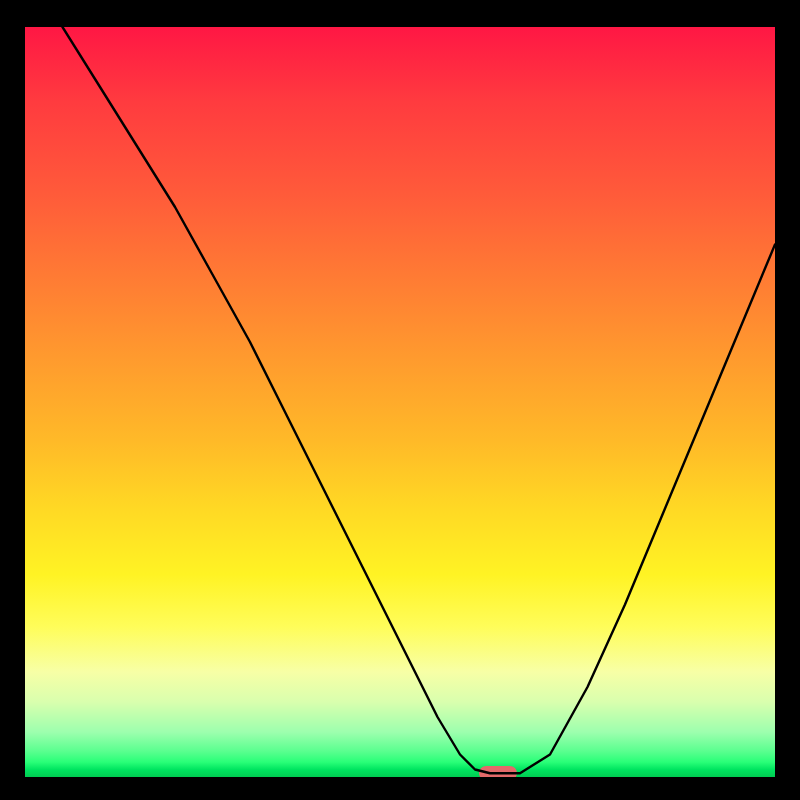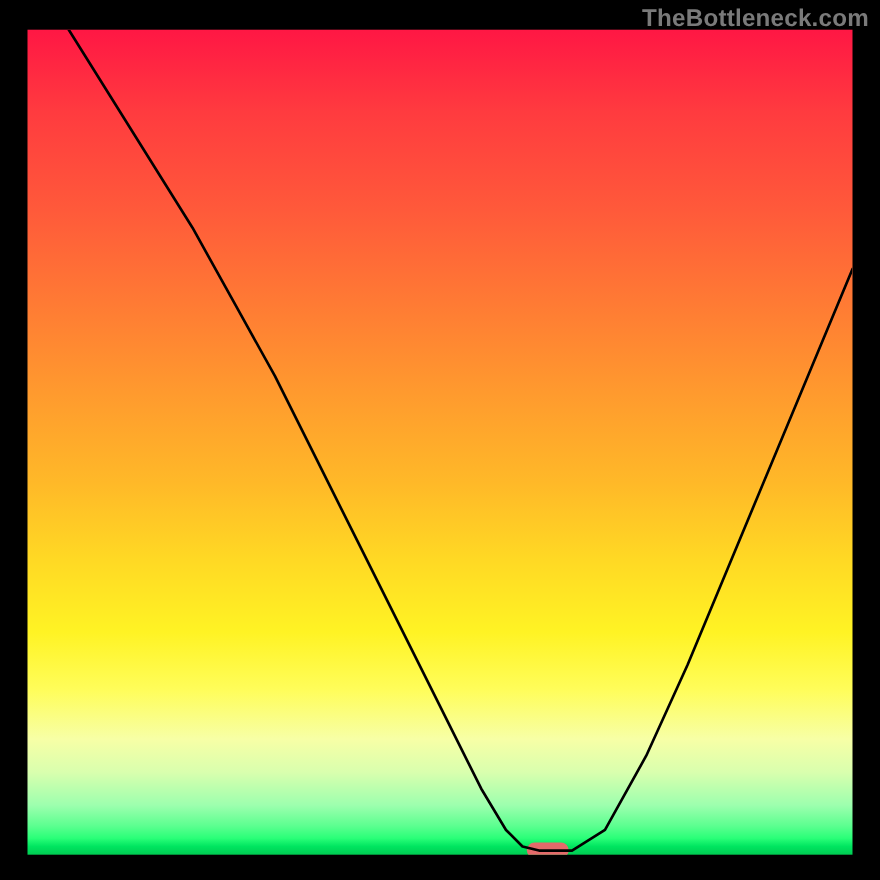--- a/index.html
+++ b/index.html
@@ -70,21 +70,20 @@
     border-radius: 7px;
     background: #e46a6a;
     z-index: 2;
     transform: translate(-50%, -50%);
   }
 </style>
 </head>
 <body>
 <div class="frame">
 
-  <div class="watermark">TheBottleneck.com</div>
 
   <div class="plot-area">
 
     <div class="marker" id="min-marker" style="left: 472.5px; top: 746.25px; background: rgb(228, 106, 106);"></div>
 
     <svg class="curve-svg" id="curve-svg" viewBox="0 0 750 750" preserveAspectRatio="none">
       <path id="curve-path" d="M0.00 -60.00 L37.50 0.00 L75.00 60.00 L112.50 120.00 L150.00 180.00 L187.50 247.50 L225.00 315.00 L262.50 390.00 L300.00 465.00 L337.50 540.00 L375.00 615.00 L412.50 690.00 L435.00 727.50 L450.00 742.50 L465.00 746.25 L480.00 746.25 L495.00 746.25 L525.00 727.50 L562.50 660.00 L600.00 577.50 L637.50 487.50 L675.00 397.50 L712.50 307.50 L750.00 217.50" fill="none" stroke="#000000" stroke-width="2.4" stroke-linejoin="round" stroke-linecap="round"></path>
     </svg>
 
   </div>

